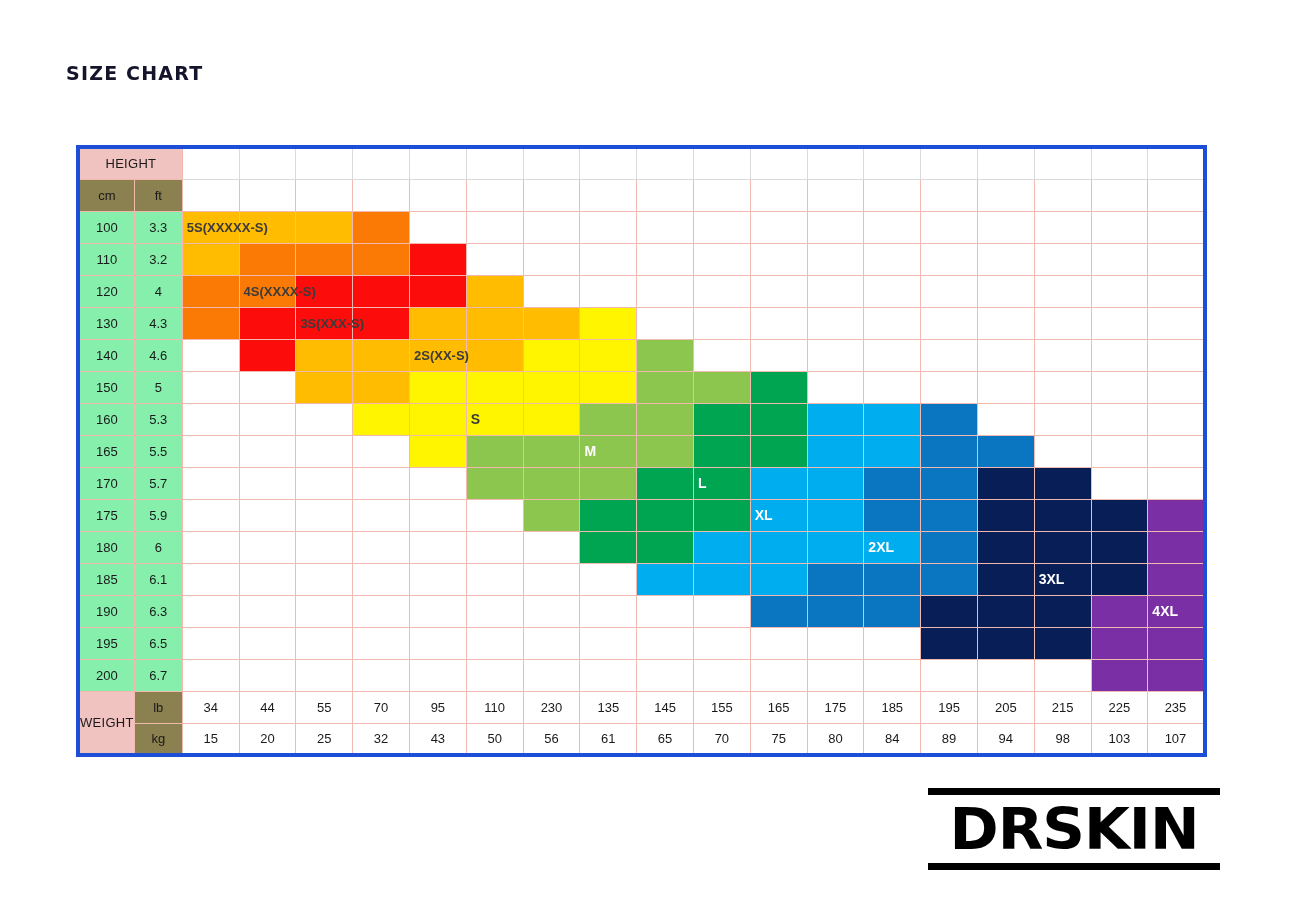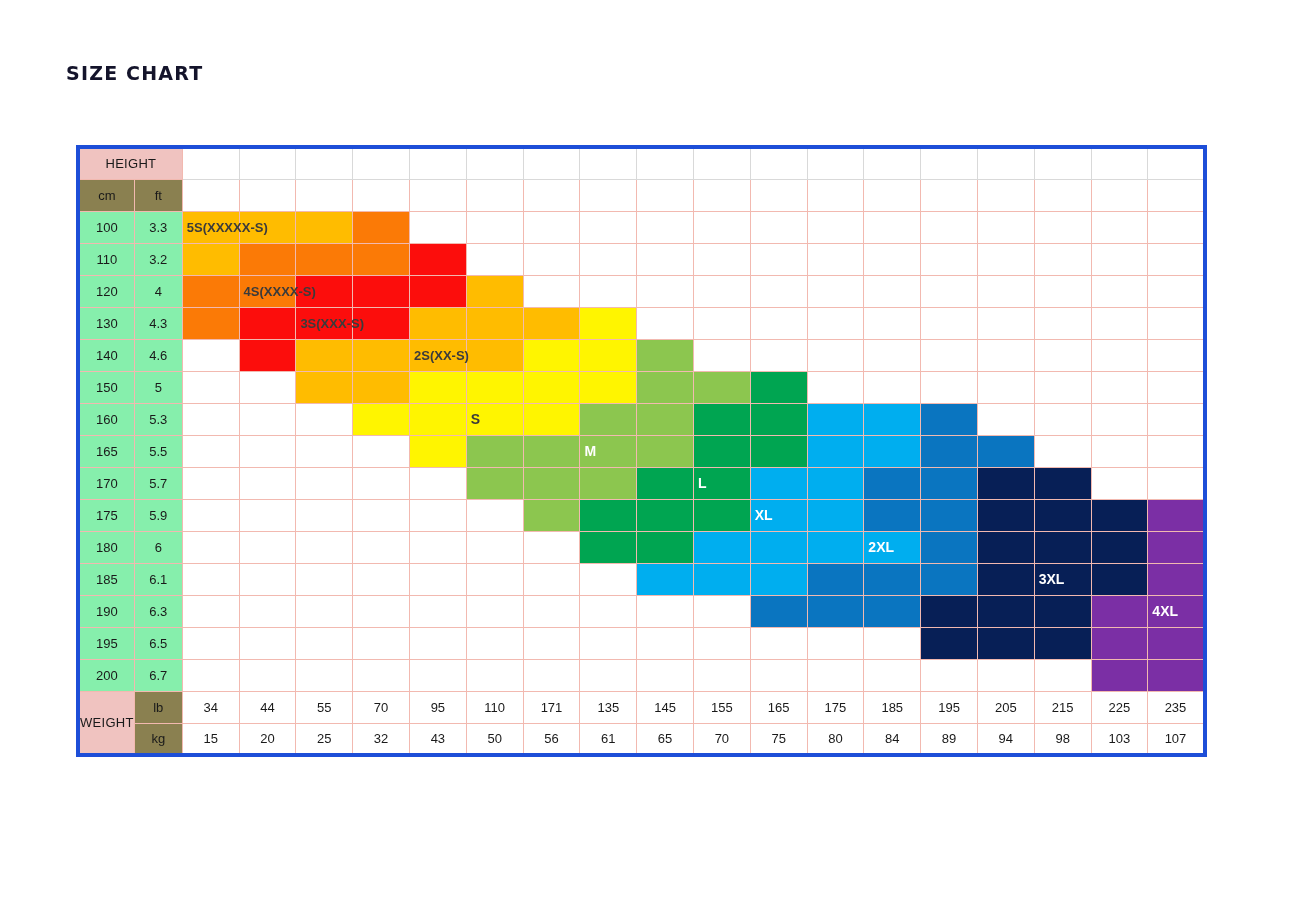--- a/index.html
+++ b/index.html
@@ -536,21 +536,21 @@
           </tr>
           <tr>
             <td class="hdr-weight" rowspan="2">WEIGHT</td>
             <td class="hdr-unit">lb</td>
             <td class="wval">34</td>
             <td class="wval">44</td>
             <td class="wval">55</td>
             <td class="wval">70</td>
             <td class="wval">95</td>
             <td class="wval">110</td>
-            <td class="wval">171</td>
+            <td class="wval">230</td>
             <td class="wval">135</td>
             <td class="wval">145</td>
             <td class="wval">155</td>
             <td class="wval">165</td>
             <td class="wval">175</td>
             <td class="wval">185</td>
             <td class="wval">195</td>
             <td class="wval">205</td>
             <td class="wval">215</td>
             <td class="wval">225</td>
@@ -574,14 +574,21 @@
             <td class="wval">89</td>
             <td class="wval">94</td>
             <td class="wval">98</td>
             <td class="wval">103</td>
             <td class="wval">107</td>
           </tr>
         </tbody>
     </table>
   </div>
 
+  <div id="logo">
+    <div class="bar"></div>
+    <div class="gap"></div>
+    <div class="word">DRSKIN</div>
+    <div class="gap"></div>
+    <div class="bar"></div>
+  </div>
 
 </div>
 
 </body></html>

